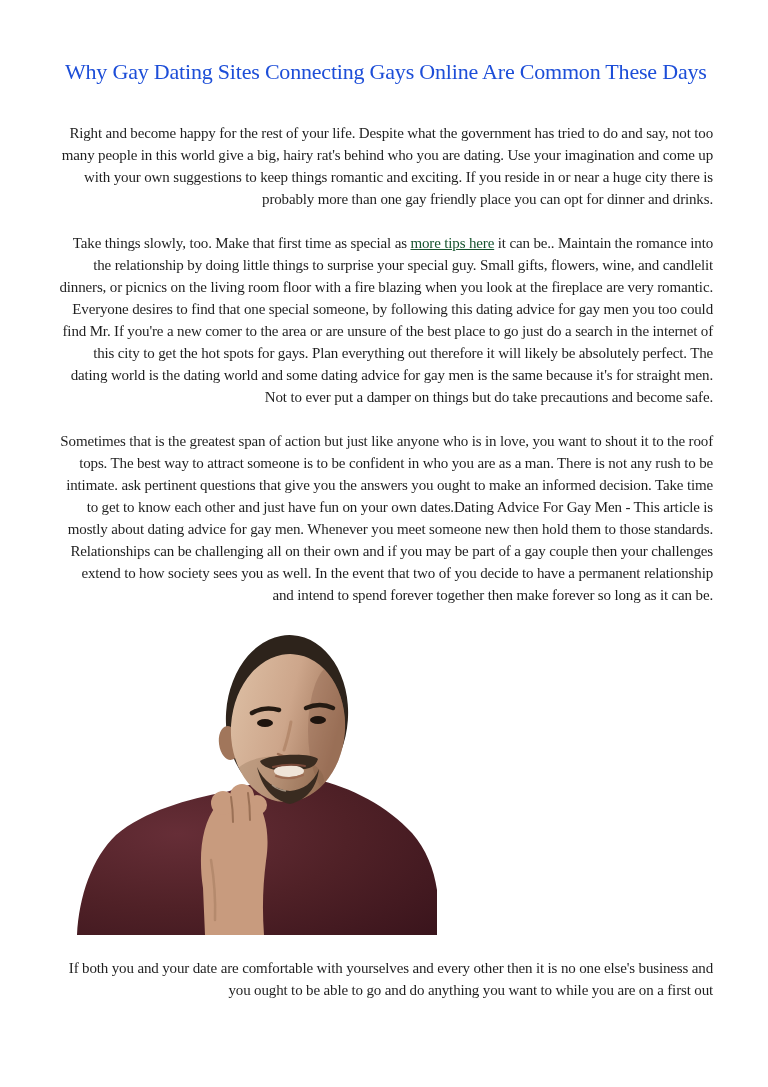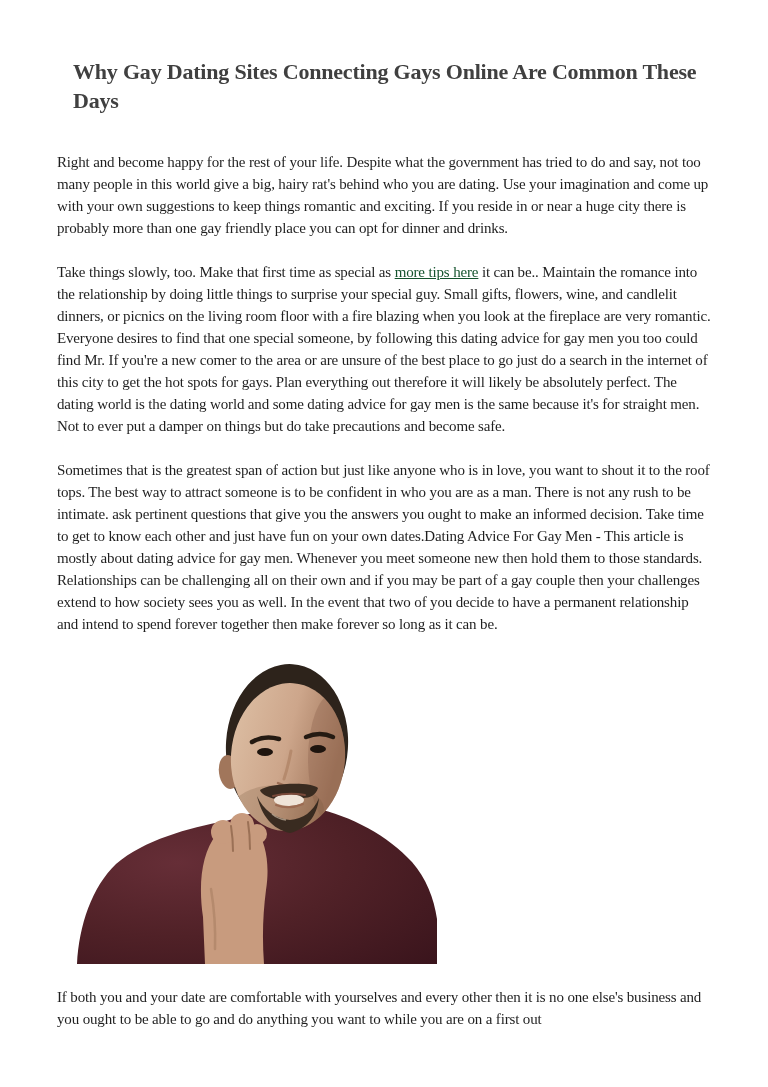--- a/index.html
+++ b/index.html
@@ -10,33 +10,33 @@
     margin: 0 auto;
     background: #ffffff;
     overflow: hidden;
     font-family: "Liberation Serif", serif;
     color: #1f1f1f;
   }
   .content {
     padding: 57px 55px 0 57px;
   }
   h1.article-title {
-    margin: 0 0 36px 16px;
+    margin: 0 0 36px 8px;
     font-size: 22px;
     line-height: 29px;
-    font-weight: bold;
-    color: #404040;
+    font-weight: normal;
+    color: #1d4ed8;
     letter-spacing: -0.2px;
   }
   p.body-text {
     margin: 0 0 22px 0;
     font-size: 15px;
     line-height: 22px;
     letter-spacing: -0.15px;
-    text-align: left;
+    text-align: right;
   }
   a.inline-link {
     color: #14532d;
     text-decoration: underline;
     cursor: pointer;
   }
   figure.photo-figure {
     margin: 24px 0 22px 9px;
     padding: 0;
     width: 372px;

